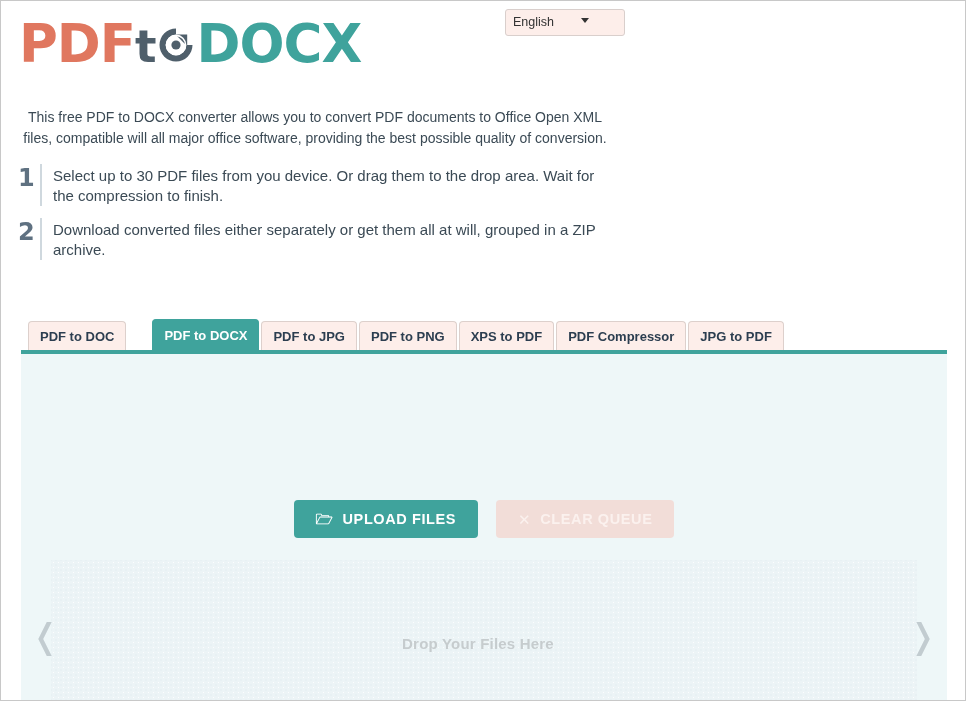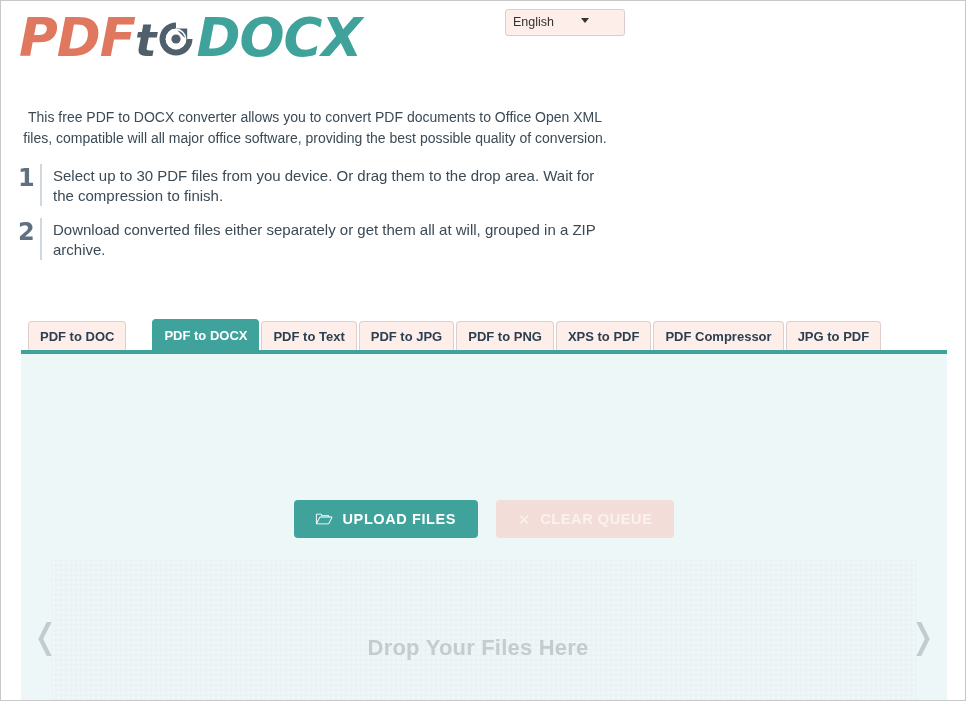--- a/index.html
+++ b/index.html
@@ -22,29 +22,28 @@
   }
 
   
   .header {
     position: relative;
     height: 78px;
   }
   .logo {
     position: absolute;
     left: 18px;
-    top: 6px;
+    top: 12px;
     font-family: "DejaVu Sans", sans-serif;
     font-weight: bold;
     font-size: 53px;
     letter-spacing: -1px;
     line-height: 62px;
     white-space: nowrap;
     user-select: none;
-    font-style: italic;
   }
   .logo .seg-pdf { color: #e0775f; }
   .logo .seg-to  { color: #4f5f6b; font-size: 45px; }
   .logo .seg-docx{ color: #3fa39c; }
   .logo-icon {
     display: inline-block;
     vertical-align: -3px;
     margin: 0 1px 0 0;
   }
 
@@ -239,21 +238,21 @@
     background-size: 5px 5px, 5px 5px;
     background-position: 0 0, 2.5px 2.5px;
     box-sizing: border-box;
   }
   .drop-label {
     position: absolute;
     left: 0;
     right: 12px;
     top: 75px;
     text-align: center;
-    font-size: 22px;
+    font-size: 15px;
     font-weight: bold;
     color: #c6ccce;
     letter-spacing: 0.2px;
     user-select: none;
   }
   .arrow {
     position: absolute;
     top: 265px;
     font-size: 34px;
     line-height: 1;
@@ -302,21 +301,20 @@
       <div class="step-num">2</div>
       <div class="step-bar"></div>
       <div class="step-text">Download converted files either separately or get them all at will, grouped in a ZIP archive.</div>
     </div>
   </div>
 
   <div class="tabs-area">
     <div class="tabs">
       <div class="tab">PDF to DOC</div>
       <div class="tab active">PDF to DOCX</div>
-      <div class="tab">PDF to Text</div>
       <div class="tab">PDF to JPG</div>
       <div class="tab">PDF to PNG</div>
       <div class="tab">XPS to PDF</div>
       <div class="tab">PDF Compressor</div>
       <div class="tab">JPG to PDF</div>
 
     </div>
     <div class="tab-rule"></div>
   </div>
 

